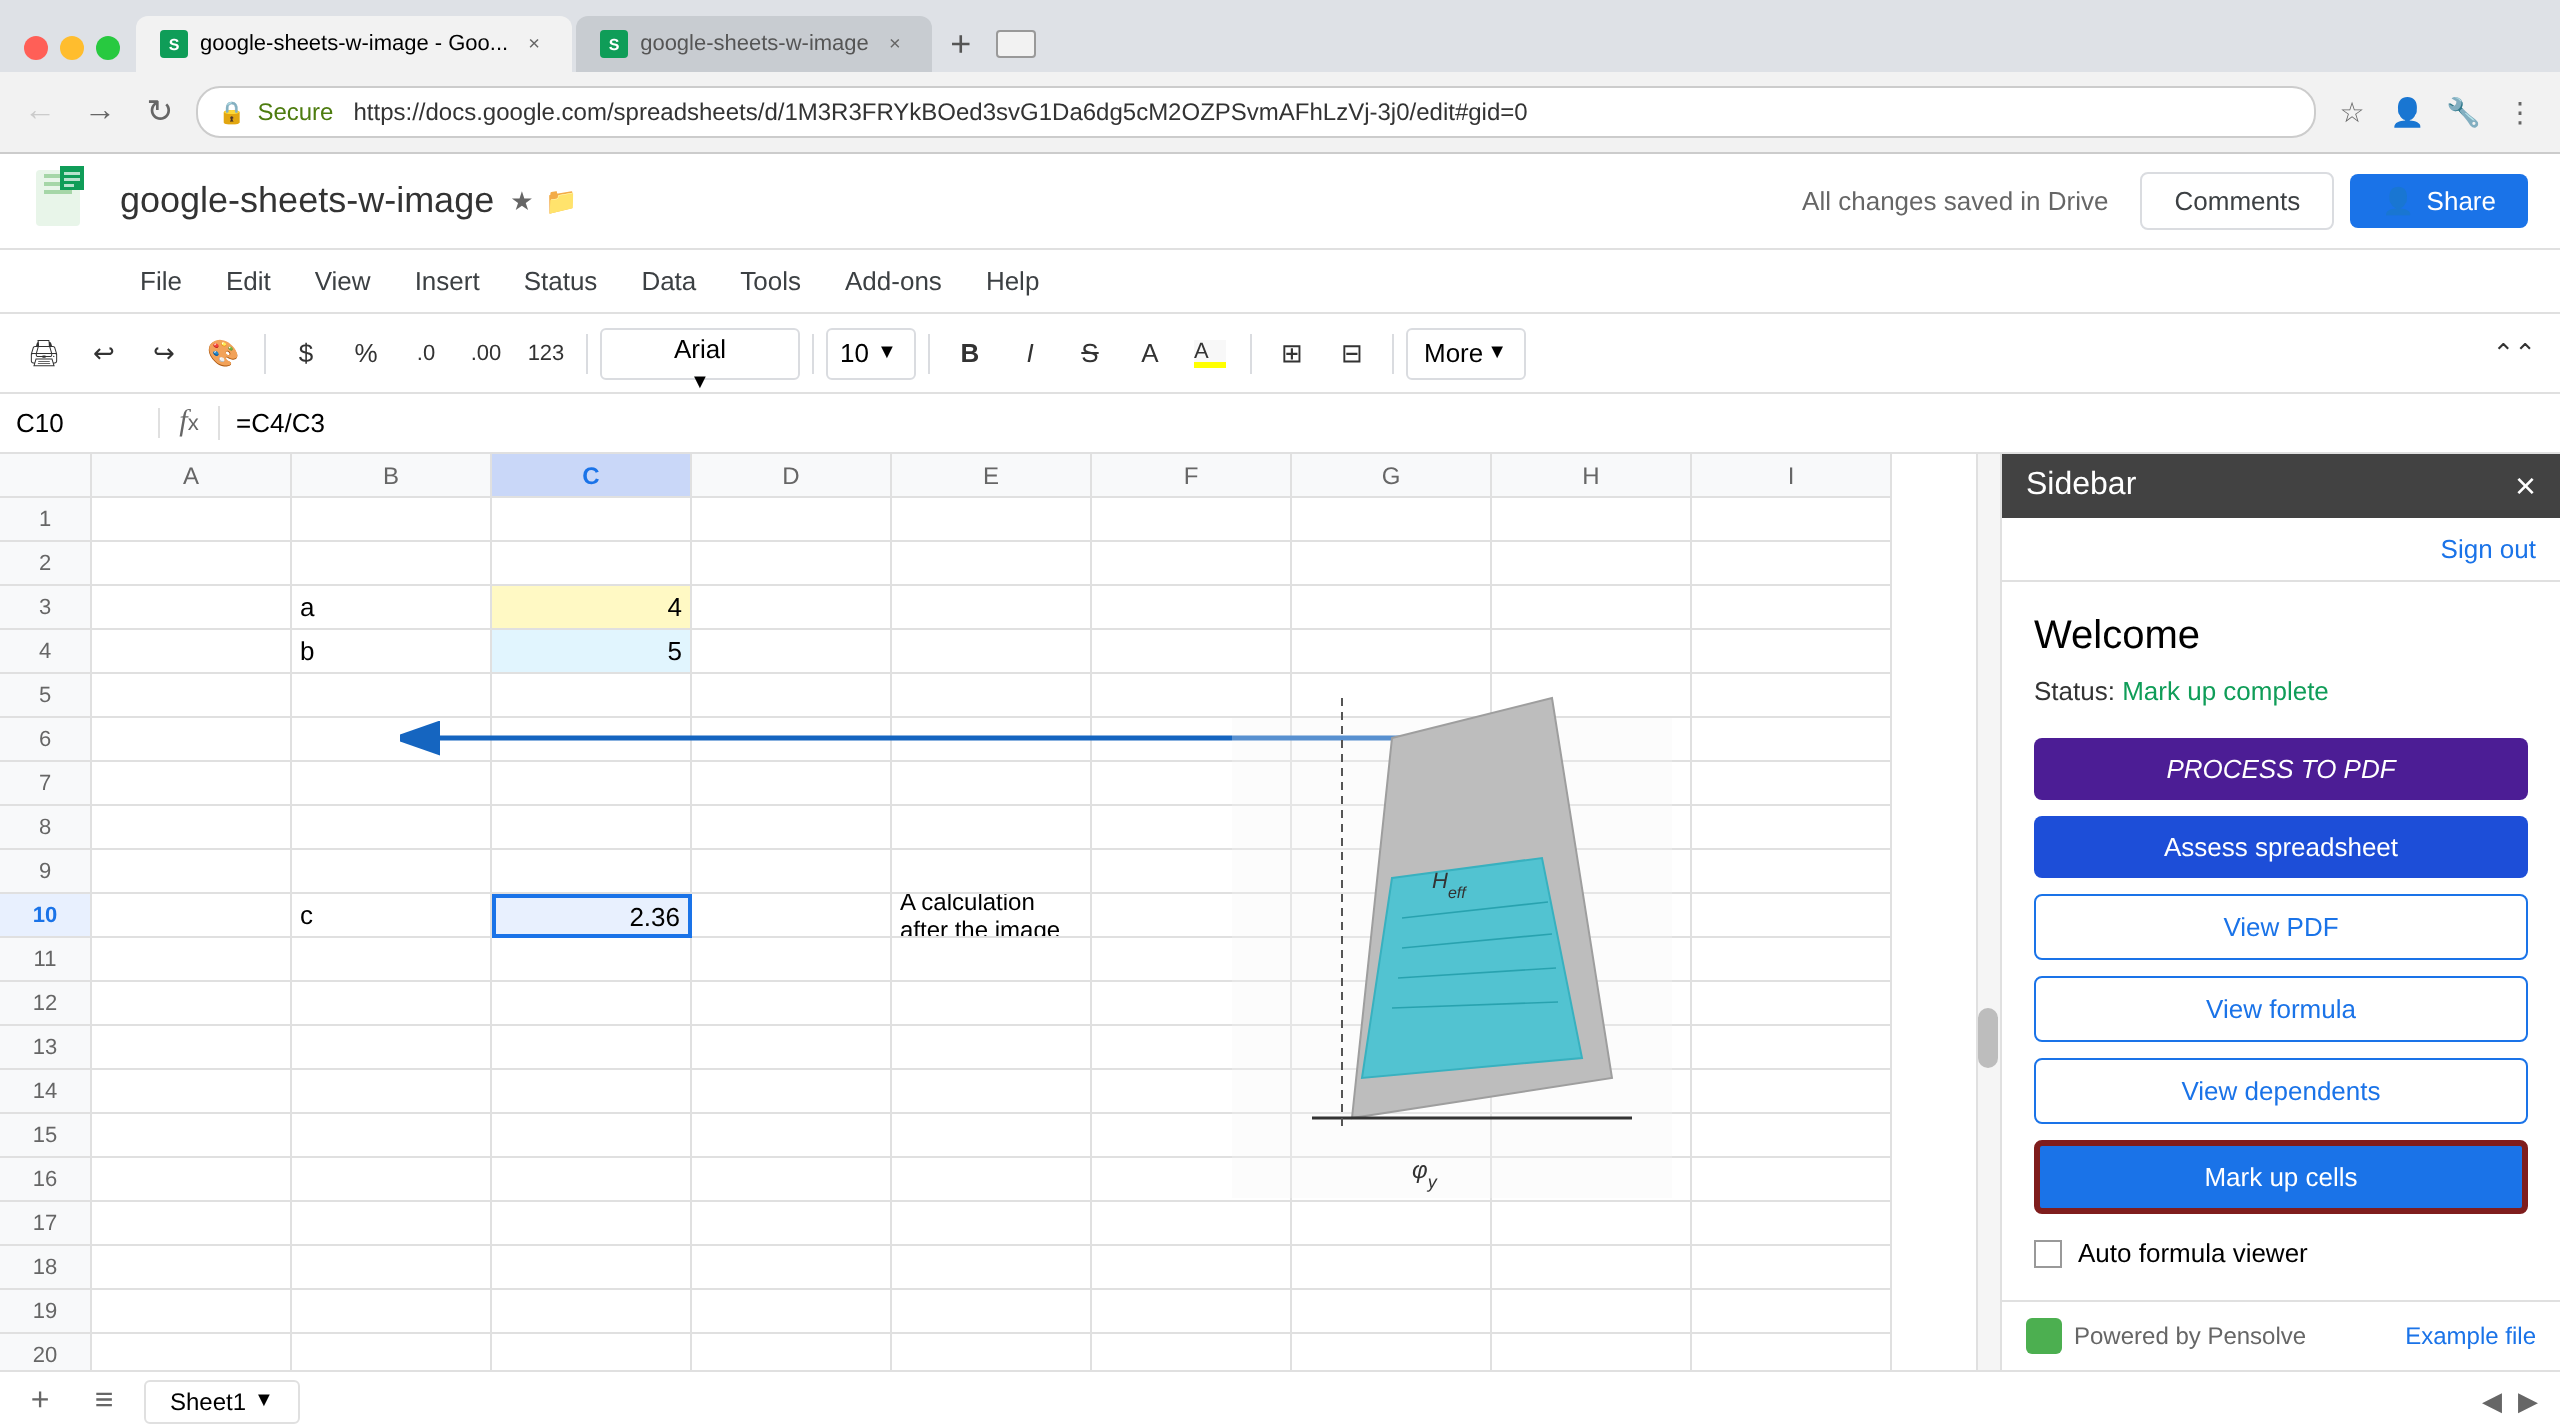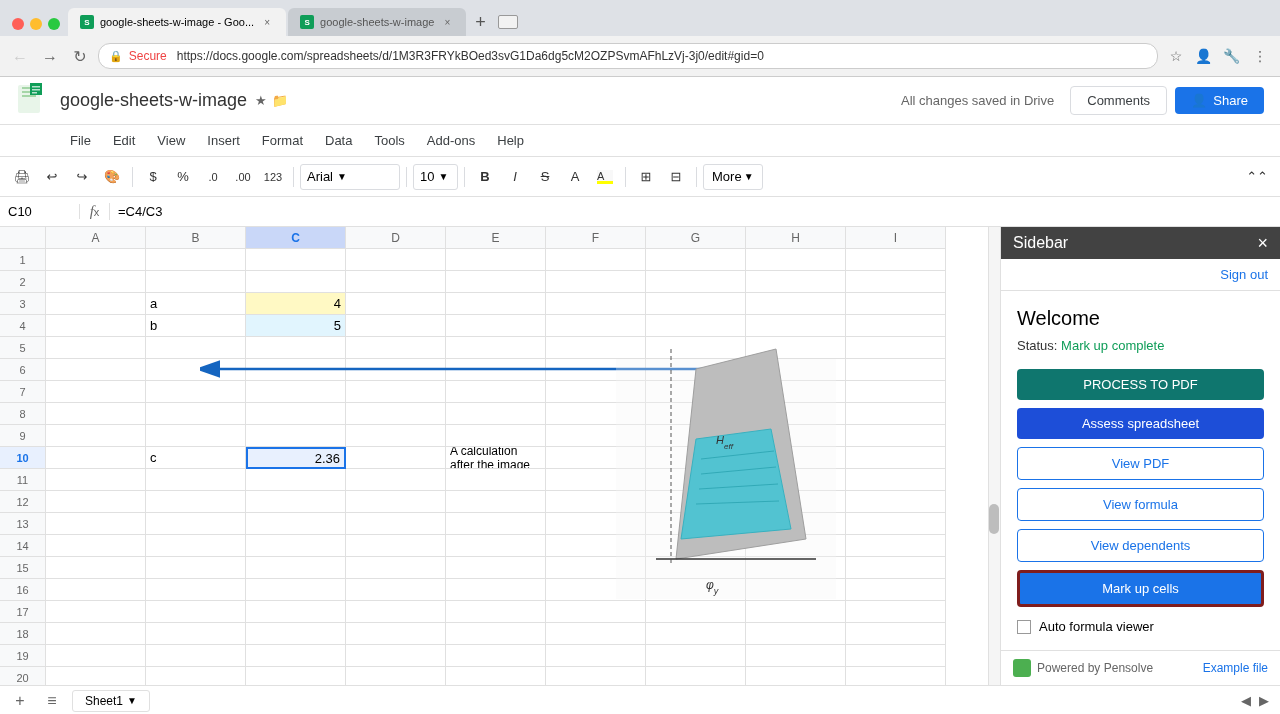--- a/index.html
+++ b/index.html
@@ -31,21 +31,21 @@
     .share-btn { background: #1a73e8; color: white; display: flex; align-items: center; gap: 6px; }
 
     
     .menu-bar { display: flex; align-items: center; padding: 0 60px; height: 32px; border-bottom: 1px solid #e0e0e0; gap: 2px; }
     .menu-item { padding: 4px 10px; font-size: 13px; color: #3c4043; cursor: pointer; border-radius: 3px; }
 
     
     .toolbar { display: flex; align-items: center; padding: 2px 8px; height: 40px; border-bottom: 1px solid #e0e0e0; gap: 2px; flex-wrap: nowrap; }
     .toolbar-sep { width: 1px; height: 20px; background: #dadce0; margin: 0 4px; }
     .tb-btn { min-width: 28px; height: 28px; display: flex; align-items: center; justify-content: center; border-radius: 3px; cursor: pointer; font-size: 13px; color: #333; border: none; background: none; padding: 0 4px; }
-    .font-selector { display: flex; align-items: center; border: 1px solid #dadce0; border-radius: 3px; padding: 2px 6px; height: 26px; cursor: pointer; gap: 4px; min-width: 100px; font-size: 13px; }
+    .font-selector { display: flex; align-items: center; border: 1px solid #dadce0; border-radius: 3px; padding: 2px 6px; height: 26px; cursor: pointer; gap: 4px; min-width: 100px; font-size: 13px; flex-direction: column; }
     .font-size-selector { display: flex; align-items: center; border: 1px solid #dadce0; border-radius: 3px; padding: 2px 6px; height: 26px; cursor: pointer; gap: 4px; min-width: 45px; font-size: 13px; }
     .more-btn { display: flex; align-items: center; gap: 2px; border: 1px solid #dadce0; border-radius: 3px; padding: 2px 8px; height: 26px; cursor: pointer; font-size: 13px; }
 
     
     .formula-bar { display: flex; align-items: center; height: 30px; border-bottom: 1px solid #e0e0e0; }
     .cell-ref { width: 80px; border-right: 1px solid #e0e0e0; padding: 0 8px; font-size: 13px; display: flex; align-items: center; }
     .formula-icon { width: 30px; display: flex; align-items: center; justify-content: center; color: #666; font-size: 14px; border-right: 1px solid #e0e0e0; }
     .formula-content { flex: 1; padding: 0 8px; font-size: 13px; }
 
     
@@ -84,21 +84,21 @@
     .sidebar-header { background: #424242; color: white; display: flex; align-items: center; justify-content: space-between; padding: 0 12px; height: 44px; }
     .sidebar-title { font-size: 16px; font-weight: 500; }
     .sidebar-close { color: white; cursor: pointer; font-size: 18px; }
     .sidebar-sign-out { display: flex; justify-content: flex-end; padding: 8px 12px; border-bottom: 1px solid #e0e0e0; }
     .sign-out-btn { background: none; border: none; color: #1a73e8; cursor: pointer; font-size: 13px; }
     .sidebar-content { padding: 16px; flex: 1; }
     .welcome-title { font-size: 20px; font-weight: 400; margin-bottom: 8px; }
     .status-text { font-size: 13px; color: #333; margin-bottom: 16px; }
     .status-complete { color: #0f9d58; }
     .sidebar-btn { width: 100%; padding: 8px 12px; border-radius: 4px; font-size: 13px; cursor: pointer; border: none; margin-bottom: 8px; font-weight: 500; }
-    .btn-red { background: #0f766e; color: white; }
+    .btn-red { background: #4c1d95; color: white; font-style: italic; }
     .btn-green { background: #1d4ed8; color: white; }
     .btn-blue-outline { background: #fff; border: 1px solid #1a73e8; color: #1a73e8; }
     .btn-blue-active { background: #1a73e8; color: white; border: 3px solid #7f1d1d; }
     .auto-formula-row { display: flex; align-items: center; gap: 8px; margin-top: 4px; }
     .checkbox { width: 14px; height: 14px; border: 1px solid #999; display: flex; align-items: center; justify-content: center; flex-shrink: 0; }
     .sidebar-footer { border-top: 1px solid #e0e0e0; padding: 8px 12px; display: flex; align-items: center; justify-content: space-between; }
     .pensolve-logo { display: flex; align-items: center; gap: 6px; font-size: 12px; color: #666; }
     .pensolve-icon { width: 18px; height: 18px; background: #4caf50; border-radius: 3px; }
     .example-link { font-size: 12px; color: #1a73e8; cursor: pointer; }
   </style>
@@ -134,21 +134,21 @@
       <div style="width:20px;height:14px;border:1px solid #999;border-radius:2px;background:#f2f2f2;"></div>
     </div>
   </div>
 
   <div class="address-bar">
     <div class="nav-btn disabled">←</div>
     <div class="nav-btn">→</div>
     <div class="nav-btn">↻</div>
     <div class="address-field">
       <span class="secure-icon">🔒</span>
-      <span style="font-size:12px;color:#ef4444;margin-right:4px;">Secure</span>
+      <span style="font-size:12px;color:#4d7c0f;margin-right:4px;">Secure</span>
       <span style="font-size:12px;color:#333;">https://docs.google.com/spreadsheets/d/1M3R3FRYkBOed3svG1Da6dg5cM2OZPSvmAFhLzVj-3j0/edit#gid=0</span>
     </div>
     <div class="toolbar-icons">
       <div class="toolbar-icon">☆</div>
       <div class="toolbar-icon">👤</div>
       <div class="toolbar-icon">🔧</div>
       <div class="toolbar-icon">⋮</div>
     </div>
   </div>
 </div>
@@ -181,21 +181,21 @@
     <span>👤</span>
     <span>Share</span>
   </button>
 </div>
 
 <div class="menu-bar">
   <span class="menu-item">File</span>
   <span class="menu-item">Edit</span>
   <span class="menu-item">View</span>
   <span class="menu-item">Insert</span>
-  <span class="menu-item">Format</span>
+  <span class="menu-item">Status</span>
   <span class="menu-item">Data</span>
   <span class="menu-item">Tools</span>
   <span class="menu-item">Add-ons</span>
   <span class="menu-item">Help</span>
 </div>
 
 <div class="toolbar">
   <div class="tb-btn">🖨</div>
   <div class="tb-btn">↩</div>
   <div class="tb-btn">↪</div>

